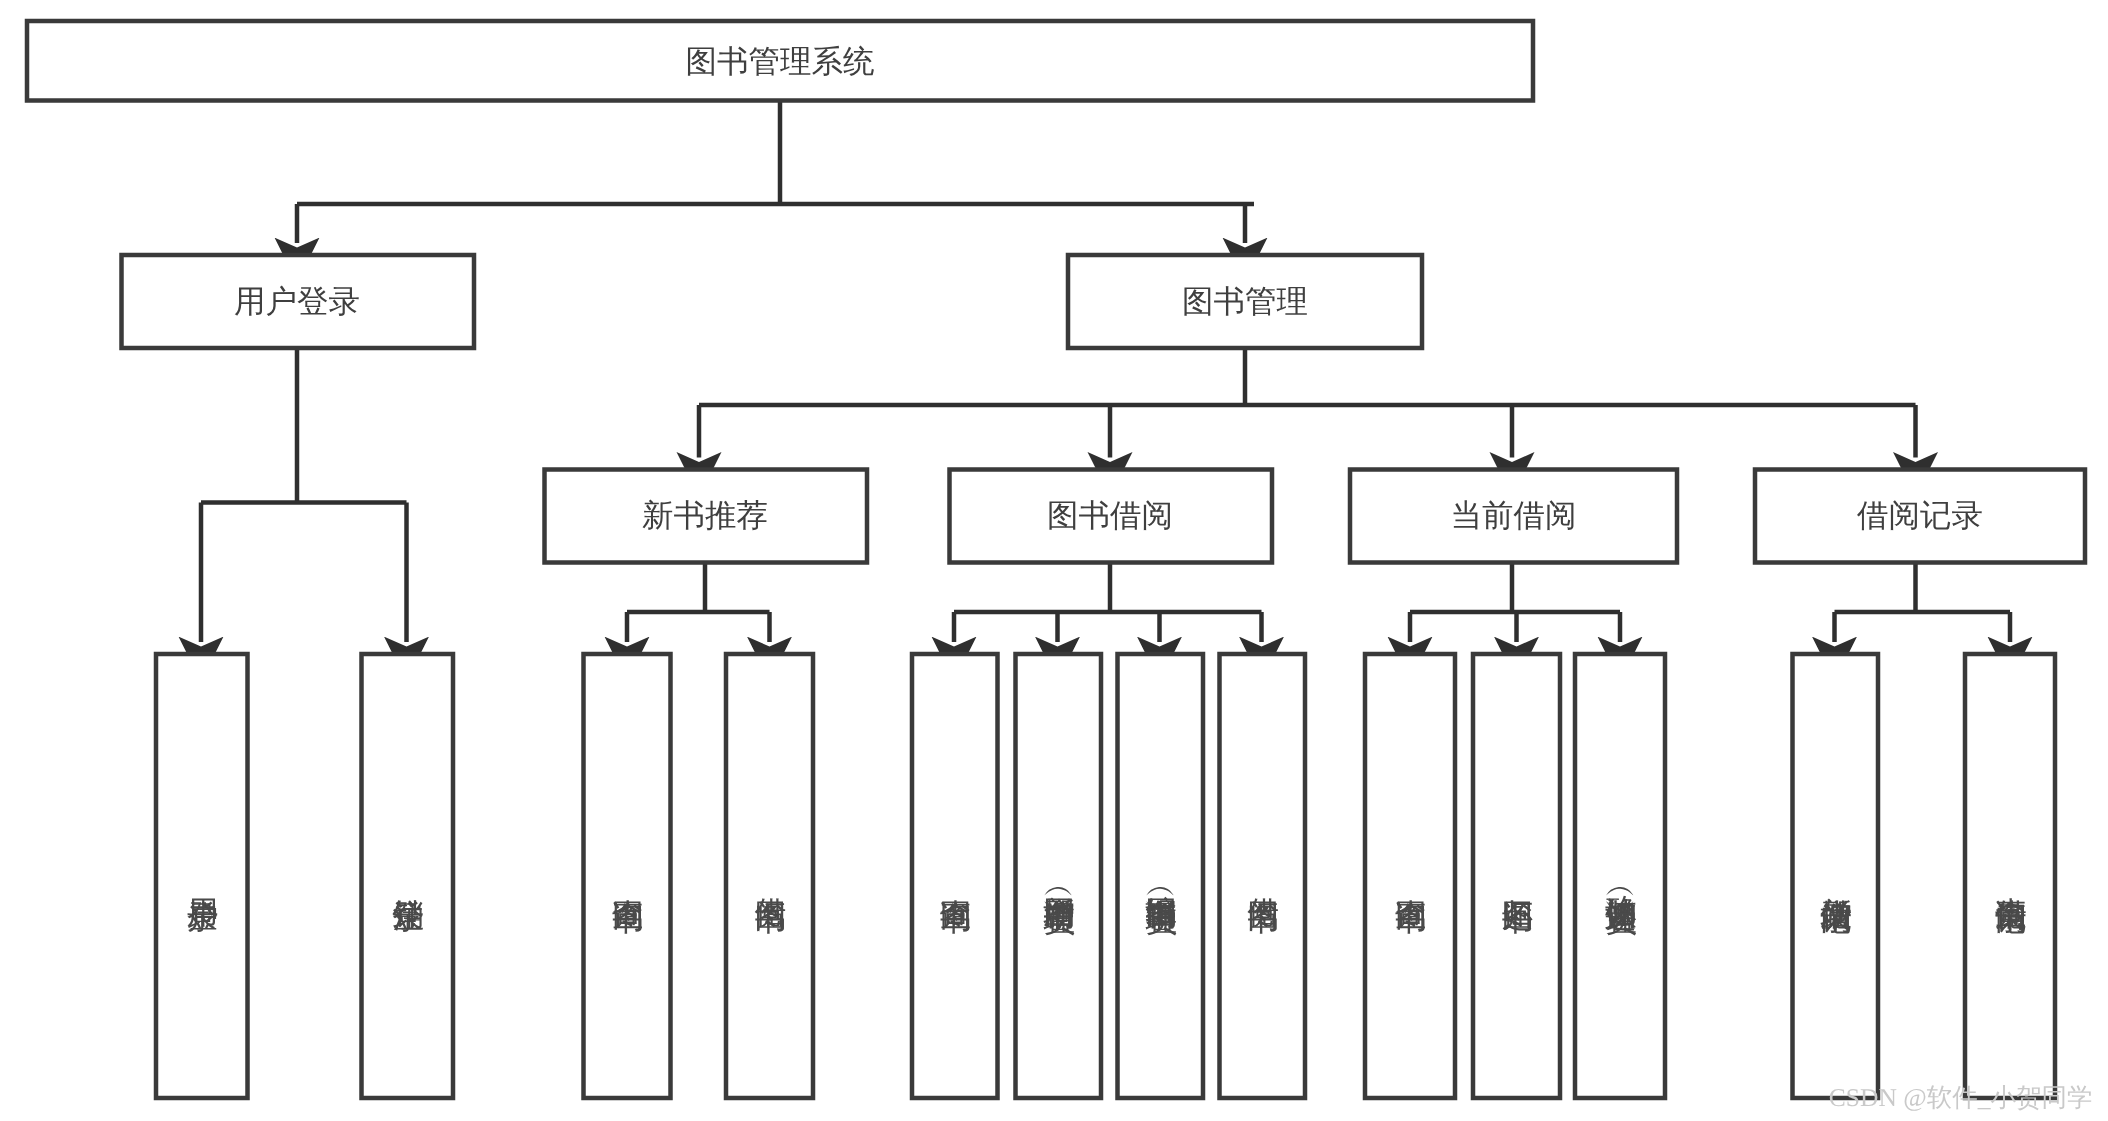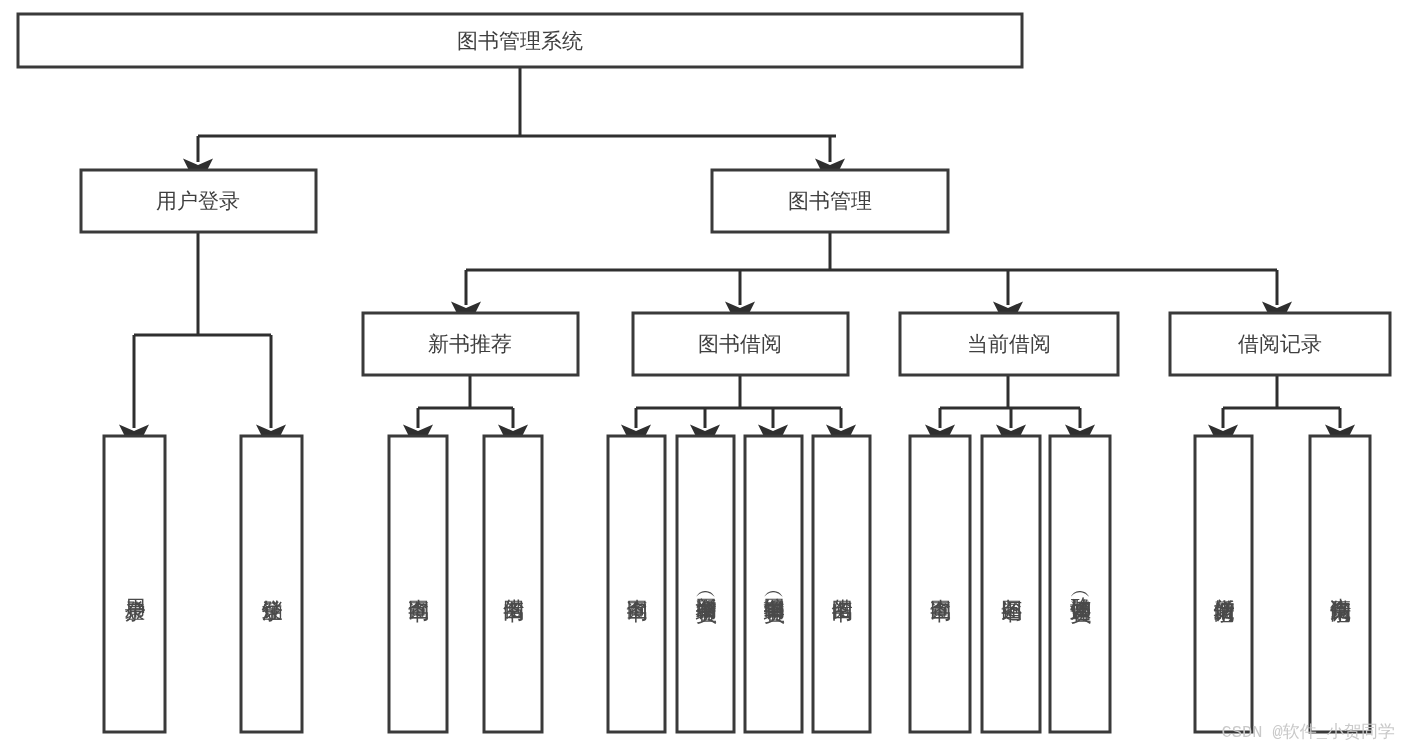--- a/index.html
+++ b/index.html
@@ -35,21 +35,21 @@
     justify-content:center;
     white-space:nowrap;
     pointer-events:none;
   }
   .watermark{
     position:absolute;
     right:8px;
     bottom:4px;
     color:#c9c9c9;
     font-size:17px;
-    font-family:Liberation Mono, monospace;
+    font-family:Liberation Serif, serif;
     white-space:nowrap;
   }
 </style>
 </head>
 <body>
 
 <div id="stage">
 
   <svg id="diagram" viewBox="0 0 1405 747">
     <defs>

